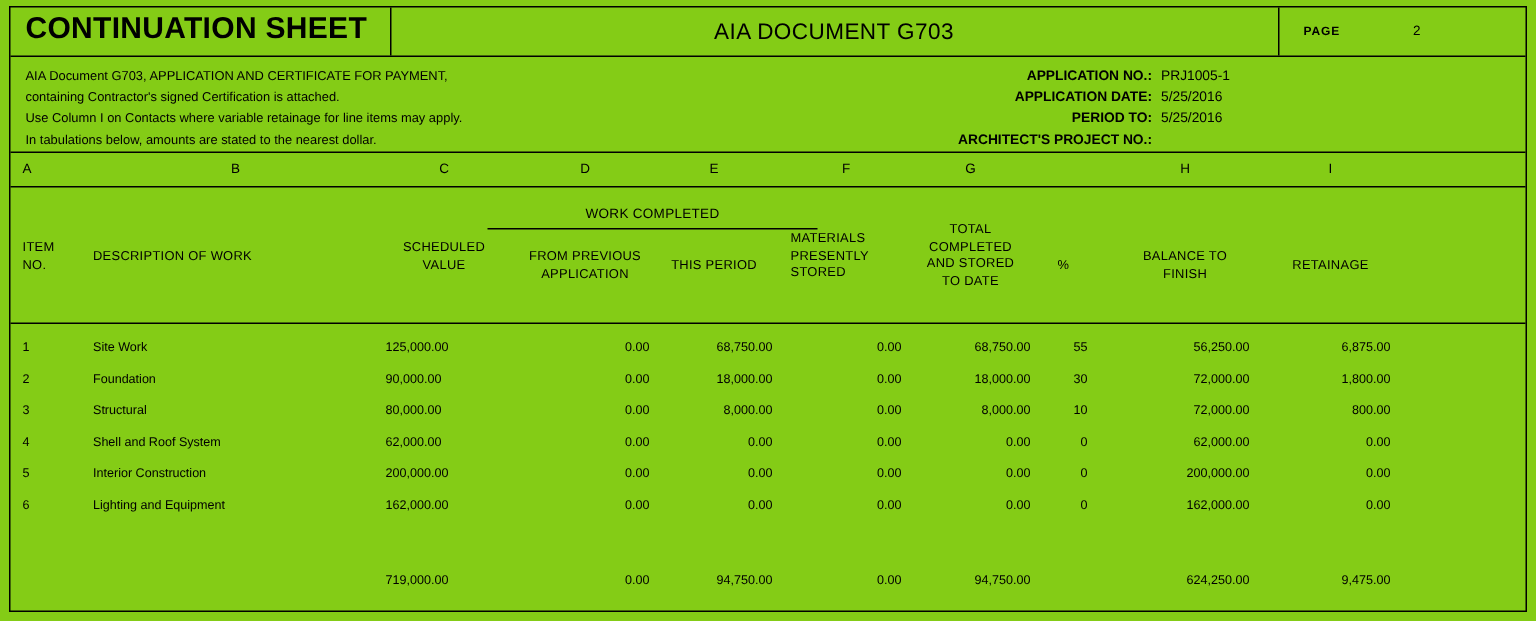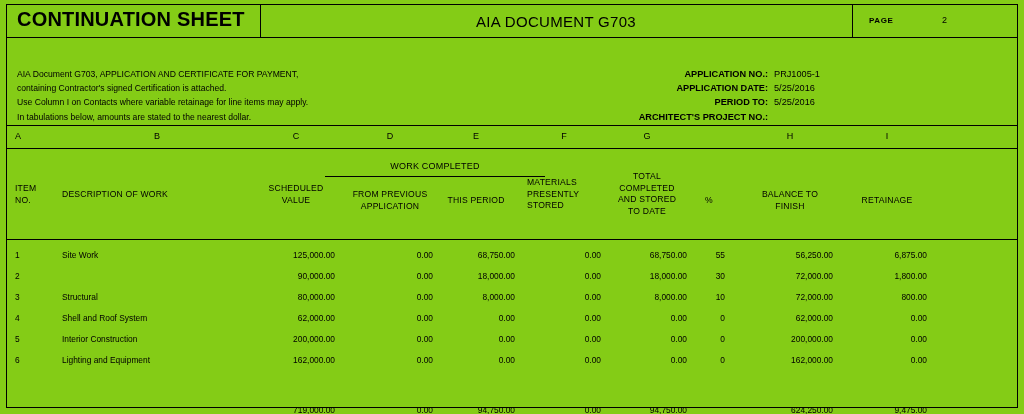--- a/index.html
+++ b/index.html
@@ -74,21 +74,20 @@
     left: 935px;
     top: 10px;
     font-size: 9px;
   }
 
   
   .info-band {
     position: relative;
     height: 63px;
     border-bottom: 1px solid #000;
-    margin-top: 24px;
   }
   .info-left {
     position: absolute;
     left: 10px;
     top: 5px;
     font-size: 8.6px;
     line-height: 14.2px;
   }
   .info-left div { white-space: nowrap; }
   .info-right {
@@ -170,21 +169,21 @@
     font-size: 8.4px;
   }
   .cell {
     position: absolute;
     white-space: nowrap;
   }
 
   
   .col-item   { left: 8px;   width: 40px;  text-align: left; }
   .col-desc   { left: 55px;  width: 190px; text-align: left; }
-  .col-sched  { left: 250px; width: 78px;  text-align: right; }
+  .col-sched  { left: 250px; width: 78px;  }
   .col-prev   { left: 340px; width: 86px;  text-align: right; }
   .col-this   { left: 430px; width: 78px;  text-align: right; }
   .col-matl   { left: 520px; width: 74px;  text-align: right; }
   .col-total  { left: 600px; width: 80px;  text-align: right; }
   .col-pct    { left: 686px; width: 32px;  text-align: right; }
   .col-bal    { left: 740px; width: 86px;  text-align: right; }
   .col-ret    { left: 840px; width: 80px;  text-align: right; }
 </style>
 </head>
 <body>
@@ -262,20 +261,21 @@
         <div class="cell col-this">68,750.00</div>
         <div class="cell col-matl">0.00</div>
         <div class="cell col-total">68,750.00</div>
         <div class="cell col-pct">55</div>
         <div class="cell col-bal">56,250.00</div>
         <div class="cell col-ret">6,875.00</div>
       </div>
 
       <div class="row" style="top:31px;">
         <div class="cell col-item">2</div>
+        <div class="cell col-desc">Foundation</div>
         <div class="cell col-sched">90,000.00</div>
         <div class="cell col-prev">0.00</div>
         <div class="cell col-this">18,000.00</div>
         <div class="cell col-matl">0.00</div>
         <div class="cell col-total">18,000.00</div>
         <div class="cell col-pct">30</div>
         <div class="cell col-bal">72,000.00</div>
         <div class="cell col-ret">1,800.00</div>
       </div>
 

